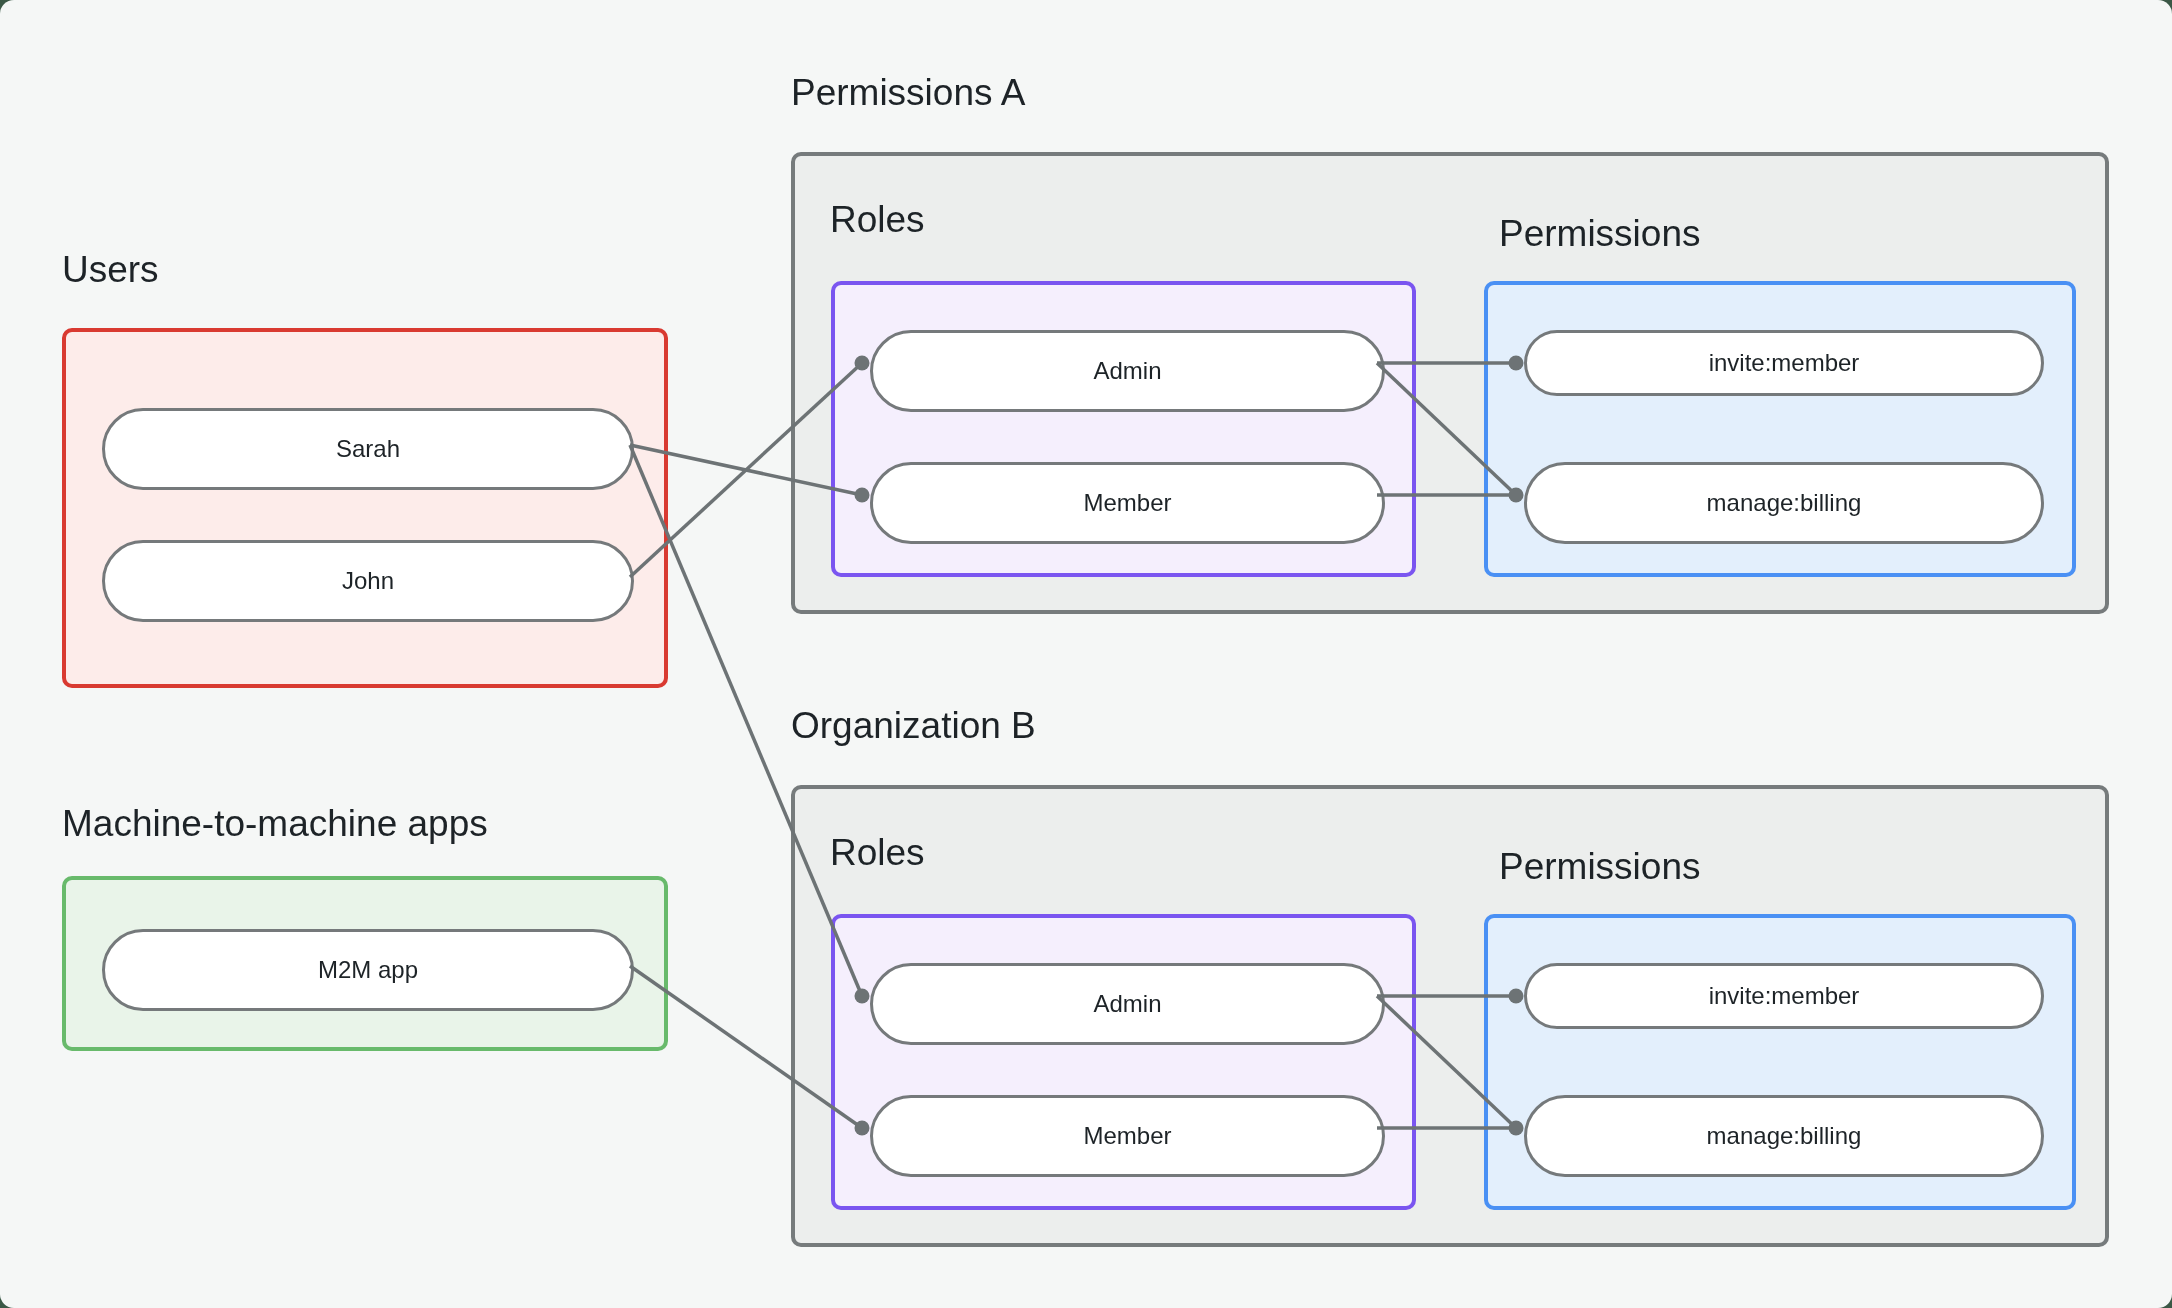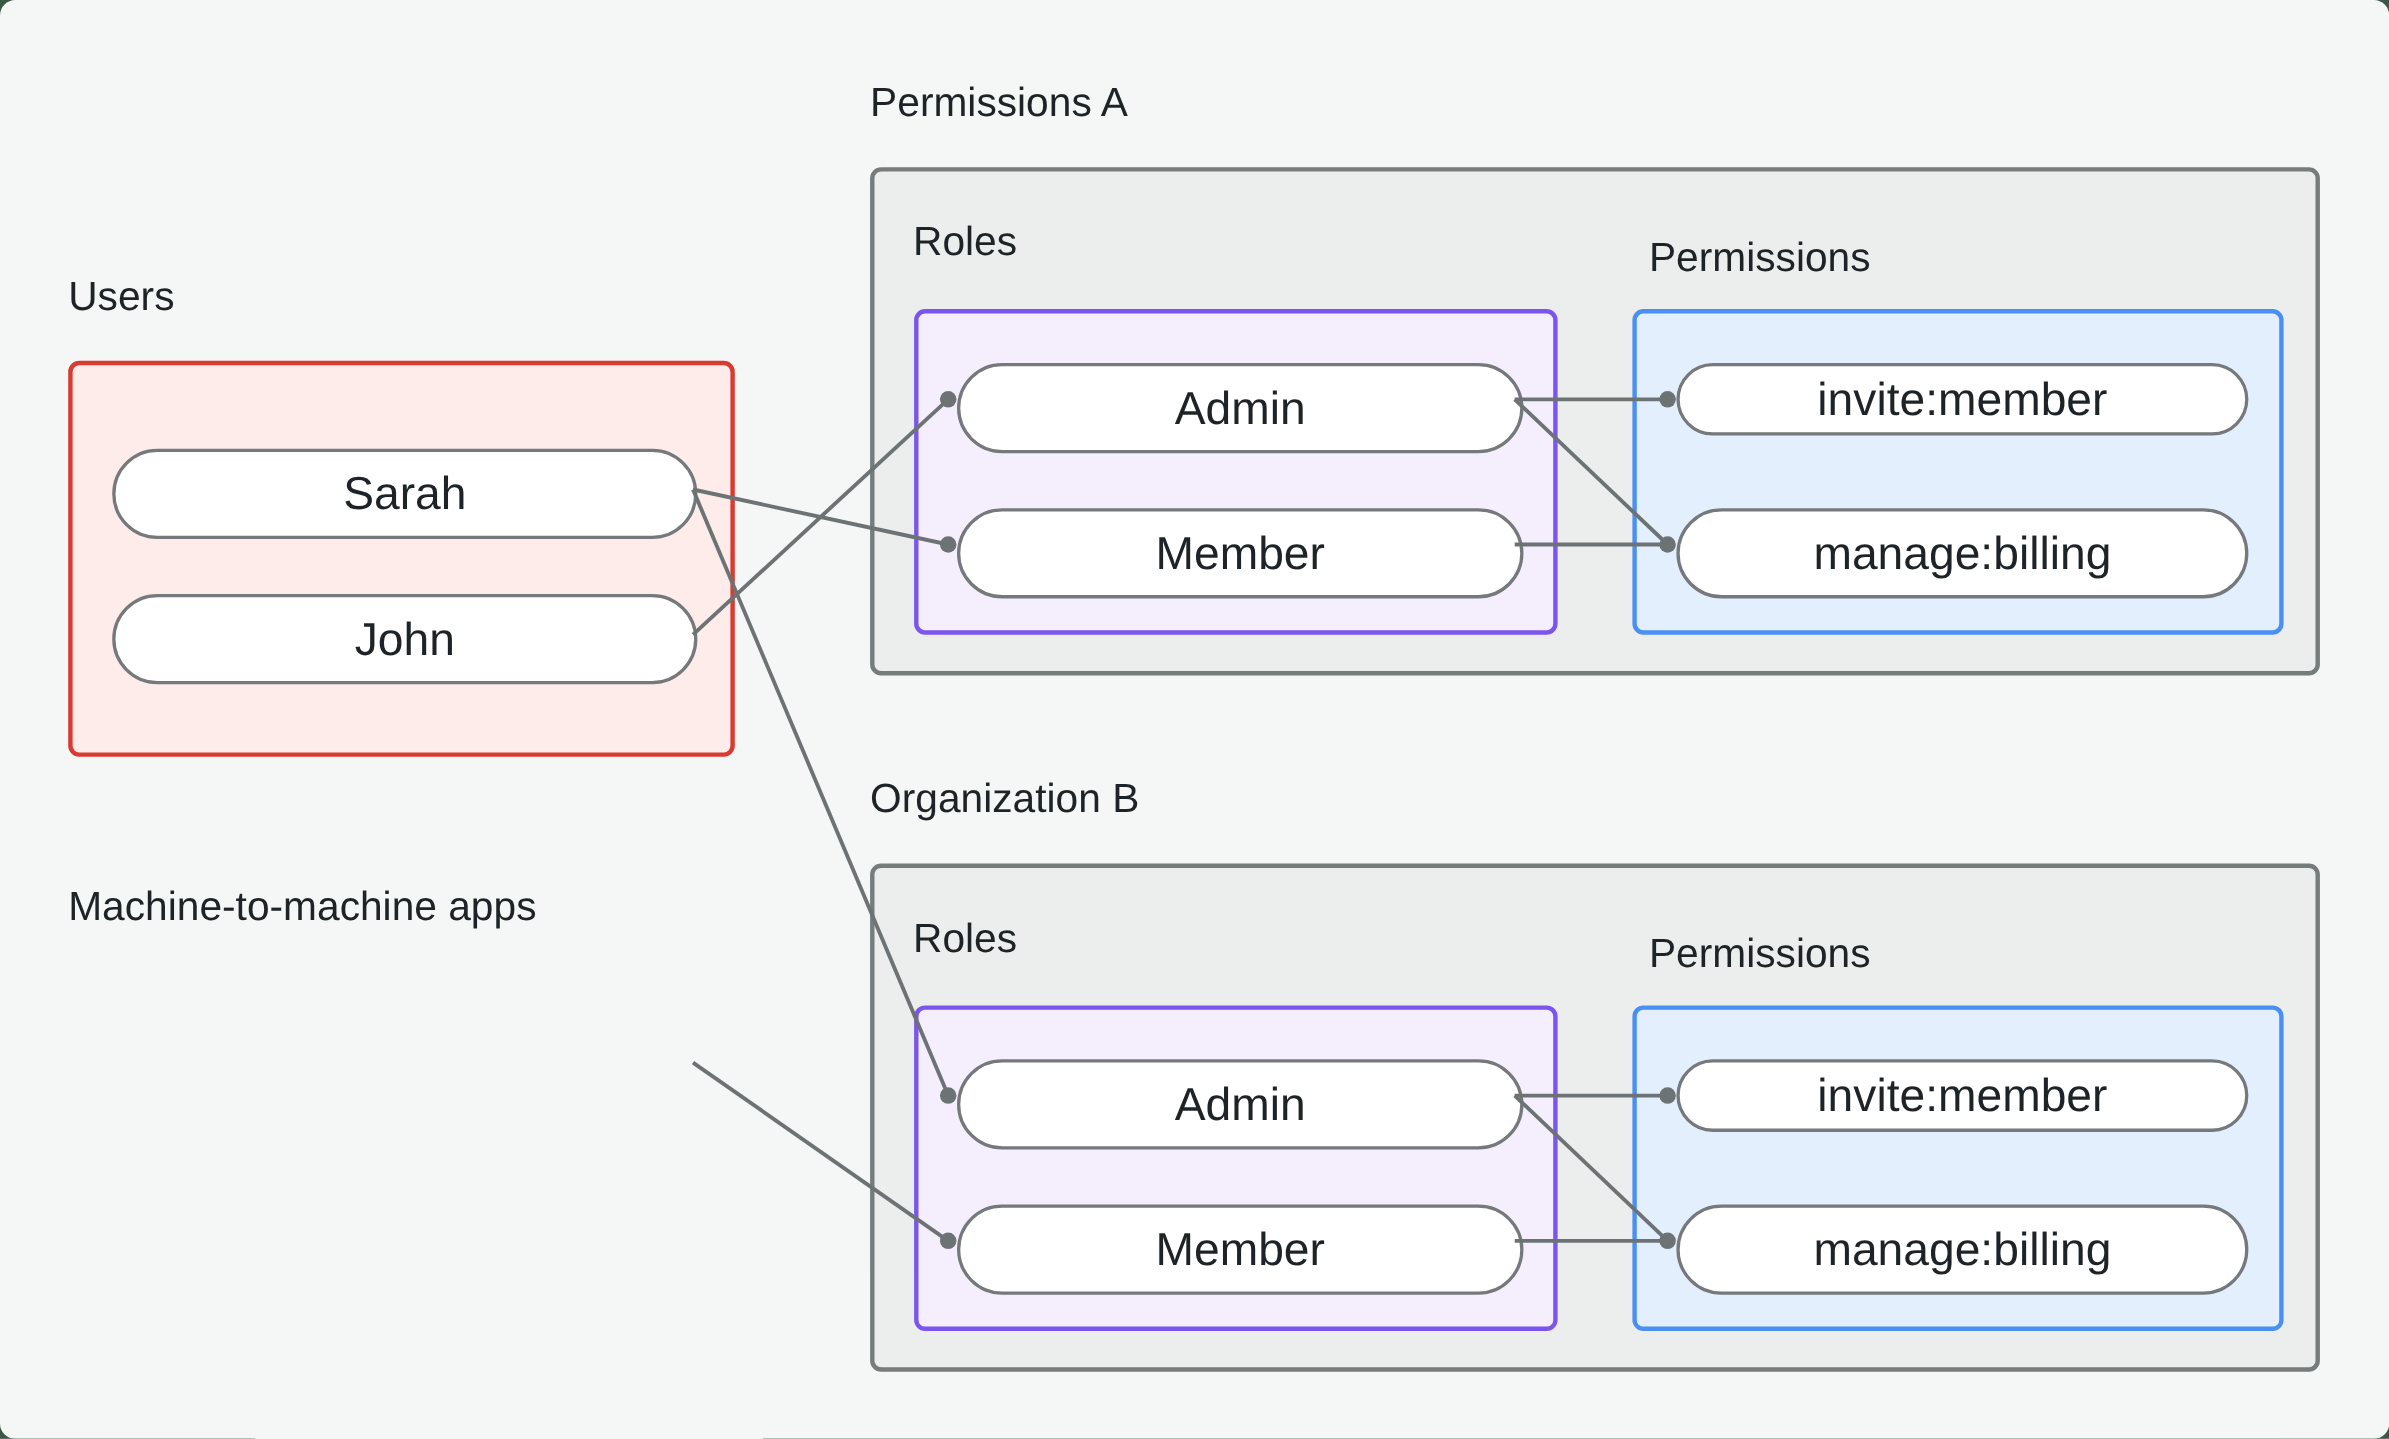--- a/index.html
+++ b/index.html
@@ -14,21 +14,21 @@
   *{box-sizing:border-box;}
   body{margin:0;background:var(--outer-bg);font-family:"Liberation Sans",sans-serif;}
   .canvas{position:relative;width:2172px;height:1308px;background:var(--canvas-bg);
           border-radius:14px;overflow:hidden;}
   .edges{position:absolute;left:0;top:0;width:2172px;height:1308px;z-index:10;pointer-events:none;}
   .edges line{stroke:var(--line);stroke-width:3.5;}
   .edges circle{fill:var(--line);}
   .label{position:absolute;font-size:37px;font-weight:500;color:var(--text);line-height:1.1;white-space:nowrap;}
   .pill{position:absolute;display:flex;align-items:center;justify-content:center;
         background:var(--pill-fill);border:3px solid var(--pill-border);border-radius:41px;
-        font-size:42px;color:var(--text);text-align:center;}
+        font-size:24px;color:var(--text);text-align:center;}
   .box{position:absolute;border-radius:10px;}
 
   .users-label{left:62px;top:250px;}
   .users-box{left:62px;top:328px;width:606px;height:360px;
              background:var(--red-fill);border:4px solid var(--red);}
   .pill-sarah{left:36px;top:76px;width:532px;height:82px;}
   .pill-john{left:36px;top:208px;width:532px;height:82px;}
 
   .m2m-label{left:62px;top:804px;}
   .m2m-box{left:62px;top:876px;width:606px;height:175px;
@@ -77,20 +77,23 @@
       <circle cx="1516" cy="1128" r="7.5"></circle>
     </svg>
 
   <div class="label users-label">Users</div>
   <div class="box users-box">
     <div class="pill pill-sarah">Sarah</div>
     <div class="pill pill-john">John</div>
   </div>
 
   <div class="label m2m-label">Machine-to-machine apps</div>
+  <div class="box m2m-box">
+    <div class="pill pill-m2m">M2M app</div>
+  </div>
 
   <div class="label org-title-a">Permissions A</div>
   <div class="box org-box org-box-a">
     <div class="label roles-label">Roles</div>
     <div class="label perms-label">Permissions</div>
     <div class="box roles-box">
       <div class="pill pill-role-1">Admin</div>
       <div class="pill pill-role-2">Member</div>
     </div>
     <div class="box perms-box">

